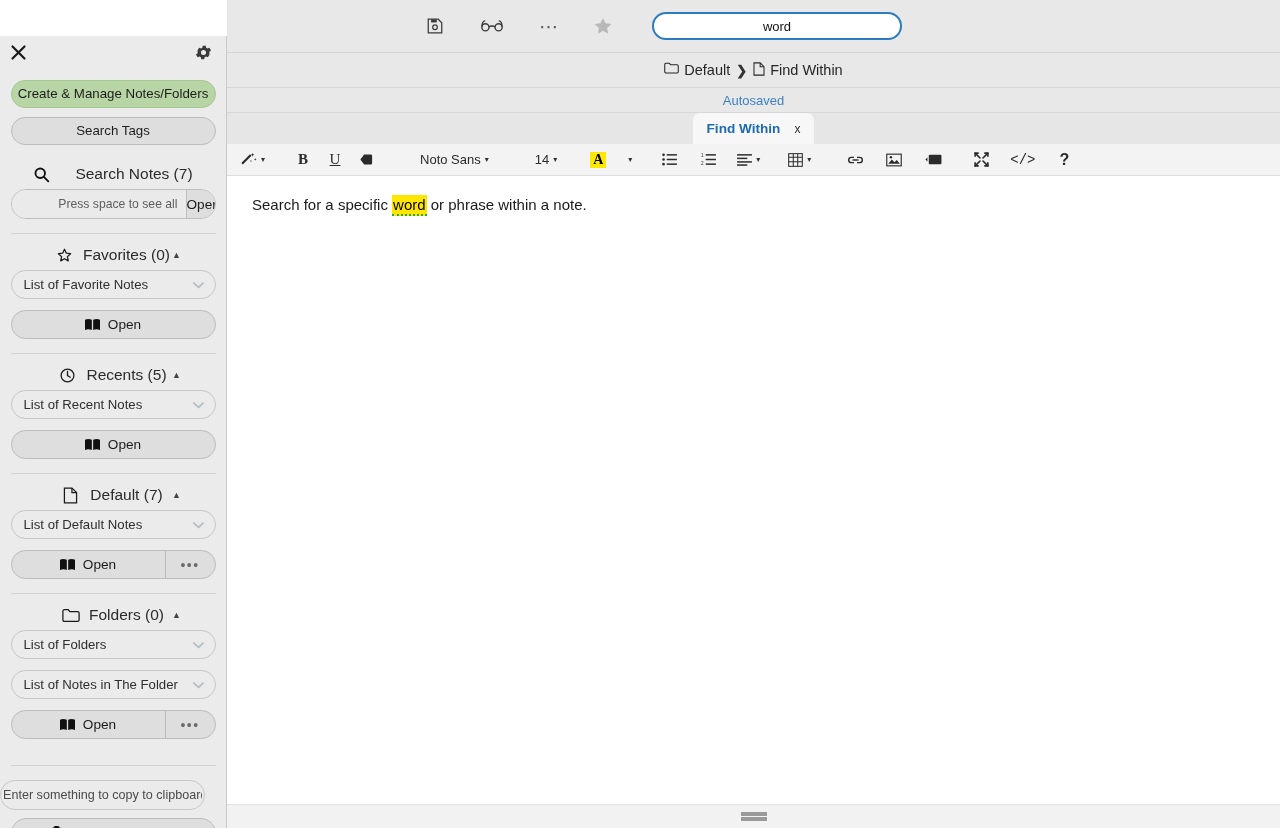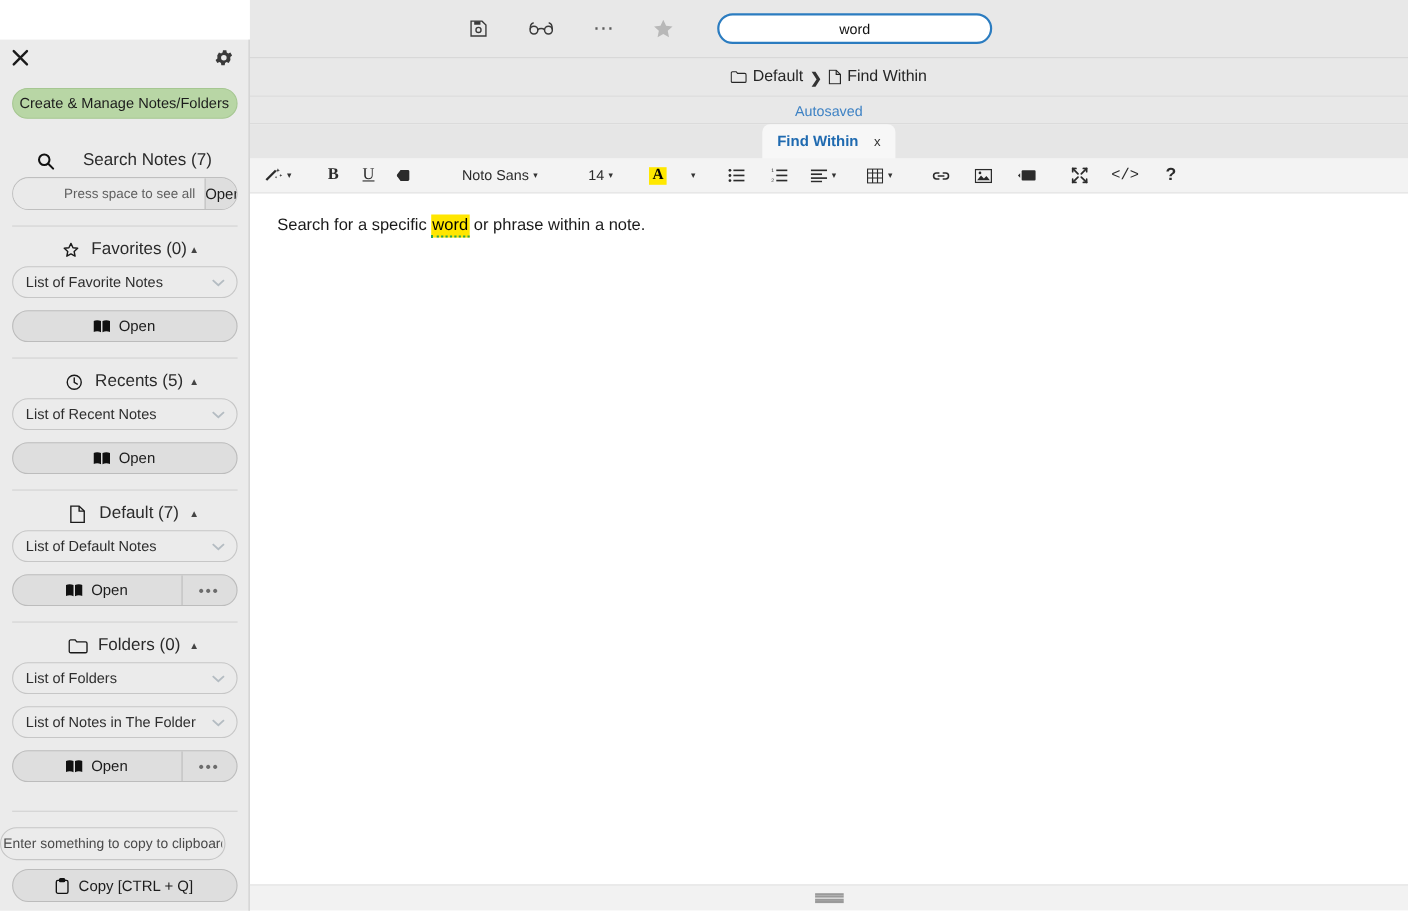--- a/index.html
+++ b/index.html
@@ -286,21 +286,20 @@
     border-bottom: 1px solid #d7d7d7;
     display: flex;
     align-items: center;
     justify-content: center;
     gap: 6px;
     font-size: 14.5px;
     color: #262626;
   }
   .crumb {
     display: inline-flex;
-    align-items: center;
     gap: 5px;
     cursor: pointer;
   }
   .crumb-sep { color: #333; font-size: 13px; font-weight: bold; }
 
   .autosavebar {
     height: 25px;
     background: #e8e8e8;
     border-bottom: 1px solid #d7d7d7;
     display: flex;
@@ -436,20 +435,21 @@
       <div class="gear">
         <svg width="19" height="19" viewBox="0 0 24 24" fill="#3a3a3a">
           <path d="M19.4 13a7.6 7.6 0 0 0 0-2l2.1-1.6-2-3.4-2.5 1a7.5 7.5 0 0 0-1.7-1l-.4-2.6h-3.9l-.4 2.6c-.6.2-1.2.6-1.7 1l-2.5-1-2 3.4L4.6 11a7.6 7.6 0 0 0 0 2l-2.1 1.6 2 3.4 2.5-1c.5.4 1.1.8 1.7 1l.4 2.6h3.9l.4-2.6c.6-.2 1.2-.6 1.7-1l2.5 1 2-3.4zM12 15.2A3.2 3.2 0 1 1 12 8.8a3.2 3.2 0 0 1 0 6.4z"></path>
         </svg>
       </div>
     </div>
 
     <div style="height:12px"></div>
     <button class="side-btn green">Create &amp; Manage Notes/Folders</button>
     <div class="btn-spacer-9"></div>
+    <button class="side-btn">Search Tags</button>
 
     <div style="height:14px"></div>
     <div class="sec-header">
       <span class="sec-ico">
         <svg width="17" height="17" viewBox="0 0 20 20" fill="none" stroke="#111" stroke-width="2.2">
             <circle cx="8.5" cy="8.5" r="5.6"></circle>
             <path d="M12.8 12.8 L18 18" stroke-linecap="round"></path>
           </svg>
       </span>
       <span>Search Notes (7)</span>

